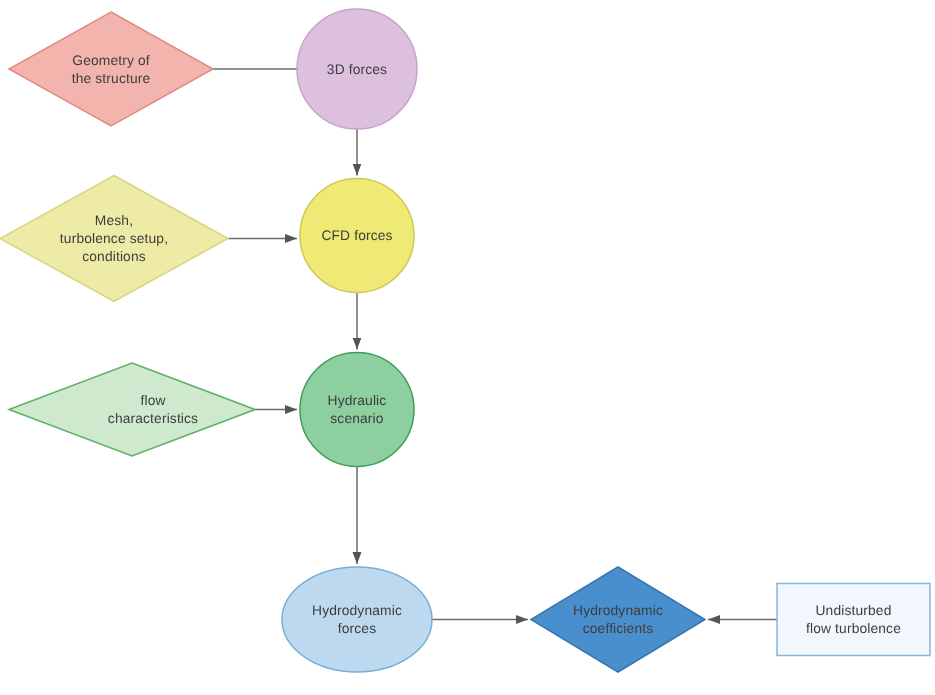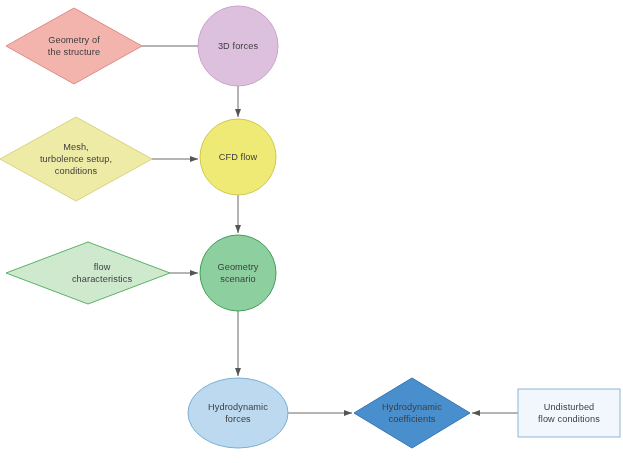--- a/index.html
+++ b/index.html
@@ -82,31 +82,31 @@
       </g>
   </svg>
 
   <div id="label-layer">
       <div class="node-label" style="left: 6px; top: 8px; width: 136px; height: 76px;">Geometry of
 the structure</div>
       <div class="node-label" style="left: 198px; top: 6px; width: 80px; height: 80px;">3D forces</div>
       <div class="node-label" style="left: 0px; top: 117px; width: 152px; height: 84px;">Mesh,
 turbolence setup,
 conditions</div>
-      <div class="node-label" style="left: 200px; top: 119px; width: 76px; height: 76px;">CFD flow</div>
+      <div class="node-label" style="left: 200px; top: 119px; width: 76px; height: 76px;">CFD forces</div>
       <div class="node-label" style="left: 20px; top: 242px; width: 164px; height: 62px;">flow
 characteristics</div>
-      <div class="node-label" style="left: 200px; top: 235px; width: 76px; height: 76px;">Geometry
+      <div class="node-label" style="left: 200px; top: 235px; width: 76px; height: 76px;">Hydraulic
 scenario</div>
       <div class="node-label" style="left: 188px; top: 378px; width: 100px; height: 70px;">Hydrodynamic
 forces</div>
       <div class="node-label" style="left: 354px; top: 378px; width: 116px; height: 70px;">Hydrodynamic
 coefficients</div>
       <div class="node-label" style="left: 518px; top: 389px; width: 102px; height: 48px;">Undisturbed
-flow conditions</div>
+flow turbolence</div>
     </div>
   <div id="hit-layer">
       <div class="node-hit" style="left: 6px; top: 8px; width: 136px; height: 76px;"></div>
       <div class="node-hit" style="left: 198px; top: 6px; width: 80px; height: 80px;"></div>
       <div class="node-hit" style="left: 0px; top: 117px; width: 152px; height: 84px;"></div>
       <div class="node-hit" style="left: 200px; top: 119px; width: 76px; height: 76px;"></div>
       <div class="node-hit" style="left: 6px; top: 242px; width: 164px; height: 62px;"></div>
       <div class="node-hit" style="left: 200px; top: 235px; width: 76px; height: 76px;"></div>
       <div class="node-hit" style="left: 188px; top: 378px; width: 100px; height: 70px;"></div>
       <div class="node-hit" style="left: 354px; top: 378px; width: 116px; height: 70px;"></div>

